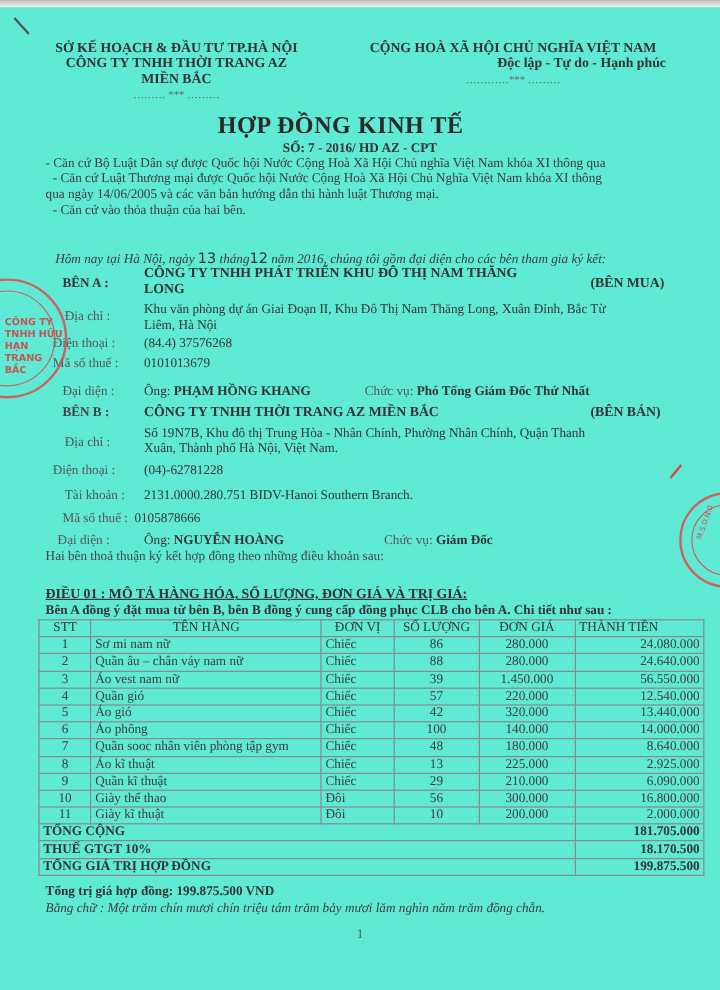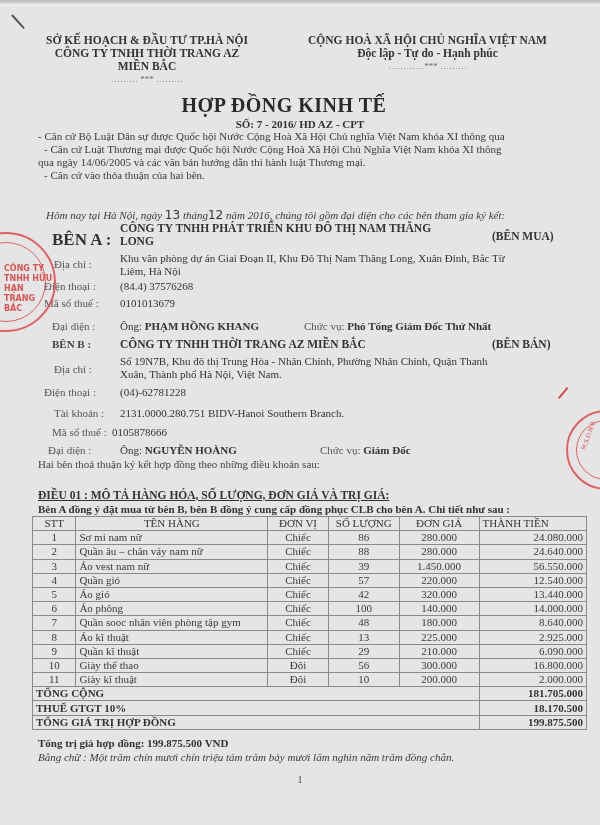--- a/index.html
+++ b/index.html
@@ -1,24 +1,24 @@
 <!DOCTYPE html>
 <html><head>
 <meta charset="utf-8">
 <style>
   * { box-sizing: border-box; margin: 0; padding: 0; }
   html, body { width: 600px; height: 825px; background: #fcfcfa; overflow: hidden; }
   body { font-family: "Liberation Serif", "DejaVu Serif", serif; color: #2b2b2b; position: relative; }
-  .page { position: absolute; left: 0; top: 0; width: 600px; height: 825px; background: #e5e5e5; }
+  .page { position: absolute; left: 0; top: 0; width: 600px; height: 825px; background: #5eead4; }
   .topshade { position: absolute; left: 0; top: 0; width: 600px; height: 6px; background: linear-gradient(#b8b8b8, #f4f4f2); }
   .pen-mark { position: absolute; left: 12px; top: 14px; width: 18px; height: 2px; background: #555; transform: rotate(48deg); transform-origin: left center; }
 
   .hdr-left { position: absolute; left: 32px; top: 34px; width: 230px; text-align: center; font-weight: bold; font-size: 11.5px; line-height: 13px; color: #333; }
   .hdr-right { position: absolute; left: 300px; top: 34px; width: 255px; text-align: center; font-weight: bold; font-size: 11.5px; line-height: 13px; color: #333; }
-  .hdr-right .sub { font-size: 11.5px; }
+  .hdr-right .sub { font-size: 11.5px; text-align: right; }
   .stars { font-weight: normal; font-size: 9px; color: #666; letter-spacing: 0px; }
 
   .title { position: absolute; left: 0; top: 94px; width: 568px; text-align: center; font-weight: bold; font-size: 20px; color: #2a2a2a; letter-spacing: 0.5px; }
   .so-no { position: absolute; left: 0; top: 118px; width: 600px; text-align: center; font-weight: bold; font-size: 11px; color: #333; }
 
   .preamble { position: absolute; left: 38px; top: 130px; width: 540px; font-size: 11px; line-height: 13px; color: #3a3a3a; }
   .preamble p { margin: 0; }
   .indent { padding-left: 6px; }
 
   .today { position: absolute; left: 46px; top: 208px; width: 540px; font-style: italic; font-size: 11px; color: #3a3a3a; }
@@ -29,21 +29,21 @@
   .side-tag { position: absolute; font-weight: bold; font-size: 11.5px; color: #333; }
 
   .dieu { position: absolute; left: 38px; top: 489px; font-weight: bold; font-size: 11.5px; color: #333; text-decoration: underline; }
   .dieu-intro { position: absolute; left: 38px; top: 503px; font-weight: bold; font-size: 11px; color: #333; }
 
   table.items { position: absolute; left: 32px; top: 516px; width: 462px; border-collapse: collapse; font-size: 11px; color: #3a3a3a; }
   table.items td, table.items th { border: 1px solid #8a8a8a; height: 14.2px; padding: 0 3px; line-height: 13px; }
   table.items th { font-weight: normal; font-size: 11px; color: #333; text-align: center; }
   .c-stt { width: 38px; text-align: center; }
   .c-name { width: 168px; text-align: left; }
-  .c-unit { width: 53px; text-align: center; }
+  .c-unit { width: 53px; text-align: left; }
   .c-qty { width: 62px; text-align: center; }
   .c-price { width: 70px; text-align: center; }
   .c-total { width: 94px; text-align: right; }
   table.items tr.sum td { font-weight: bold; color: #333; }
   table.items tr.sum td.sum-label { text-align: left; }
   table.items tr.sum td.sum-val { text-align: right; }
   table.items { width: 555px; }
 
   .total-line { position: absolute; left: 38px; top: 737px; font-weight: bold; font-size: 11px; color: #333; }
   .words-line { position: absolute; left: 38px; top: 751px; font-style: italic; font-size: 11px; color: #3a3a3a; }
@@ -84,21 +84,21 @@
     <p>- Căn cứ Bộ Luật Dân sự được Quốc hội Nước Cộng Hoà Xã Hội Chủ nghĩa Việt Nam khóa XI thông qua</p>
     <p class="indent">- Căn cứ Luật Thương mại được Quốc hội Nước Cộng Hoà Xã Hội Chủ Nghĩa Việt Nam khóa XI thông</p>
     <p>qua ngày 14/06/2005 và các văn bản hướng dẫn thi hành luật Thương mại.</p>
     <p class="indent">- Căn cứ vào thỏa thuận của hai bên.</p>
   </div>
 
   <div class="today">
     <span>Hôm nay tại Hà Nội,  ngày </span><span class="hand">13</span><span> tháng</span><span class="hand">12</span><span> năm 2016, chúng tôi gồm đại diện cho các bên tham gia ký kết:</span>
   </div>
 
-  <div class="lbl bold" style="left:52px; top:230px; color:#333; font-size:17px;">BÊN A :</div>
+  <div class="lbl bold" style="left:52px; top:230px; color:#333; font-size:11px;">BÊN A :</div>
   <div class="val bold" style="left:120px; top:222px; font-size:11.5px; line-height:13px;">
     <div>CÔNG TY TNHH PHÁT TRIỂN KHU ĐÔ THỊ NAM THĂNG</div>
     <div>LONG</div>
   </div>
   <div class="side-tag" style="left:492px; top:230px;">(BÊN MUA)</div>
 
   <div class="lbl" style="left:54px; top:258px;">Địa chỉ :</div>
   <div class="val" style="left:120px; top:252px;">
     <div>Khu văn phòng dự án Giai Đoạn II, Khu Đô Thị  Nam Thăng Long, Xuân Đỉnh, Bắc Từ</div>
     <div>Liêm, Hà Nội</div>

